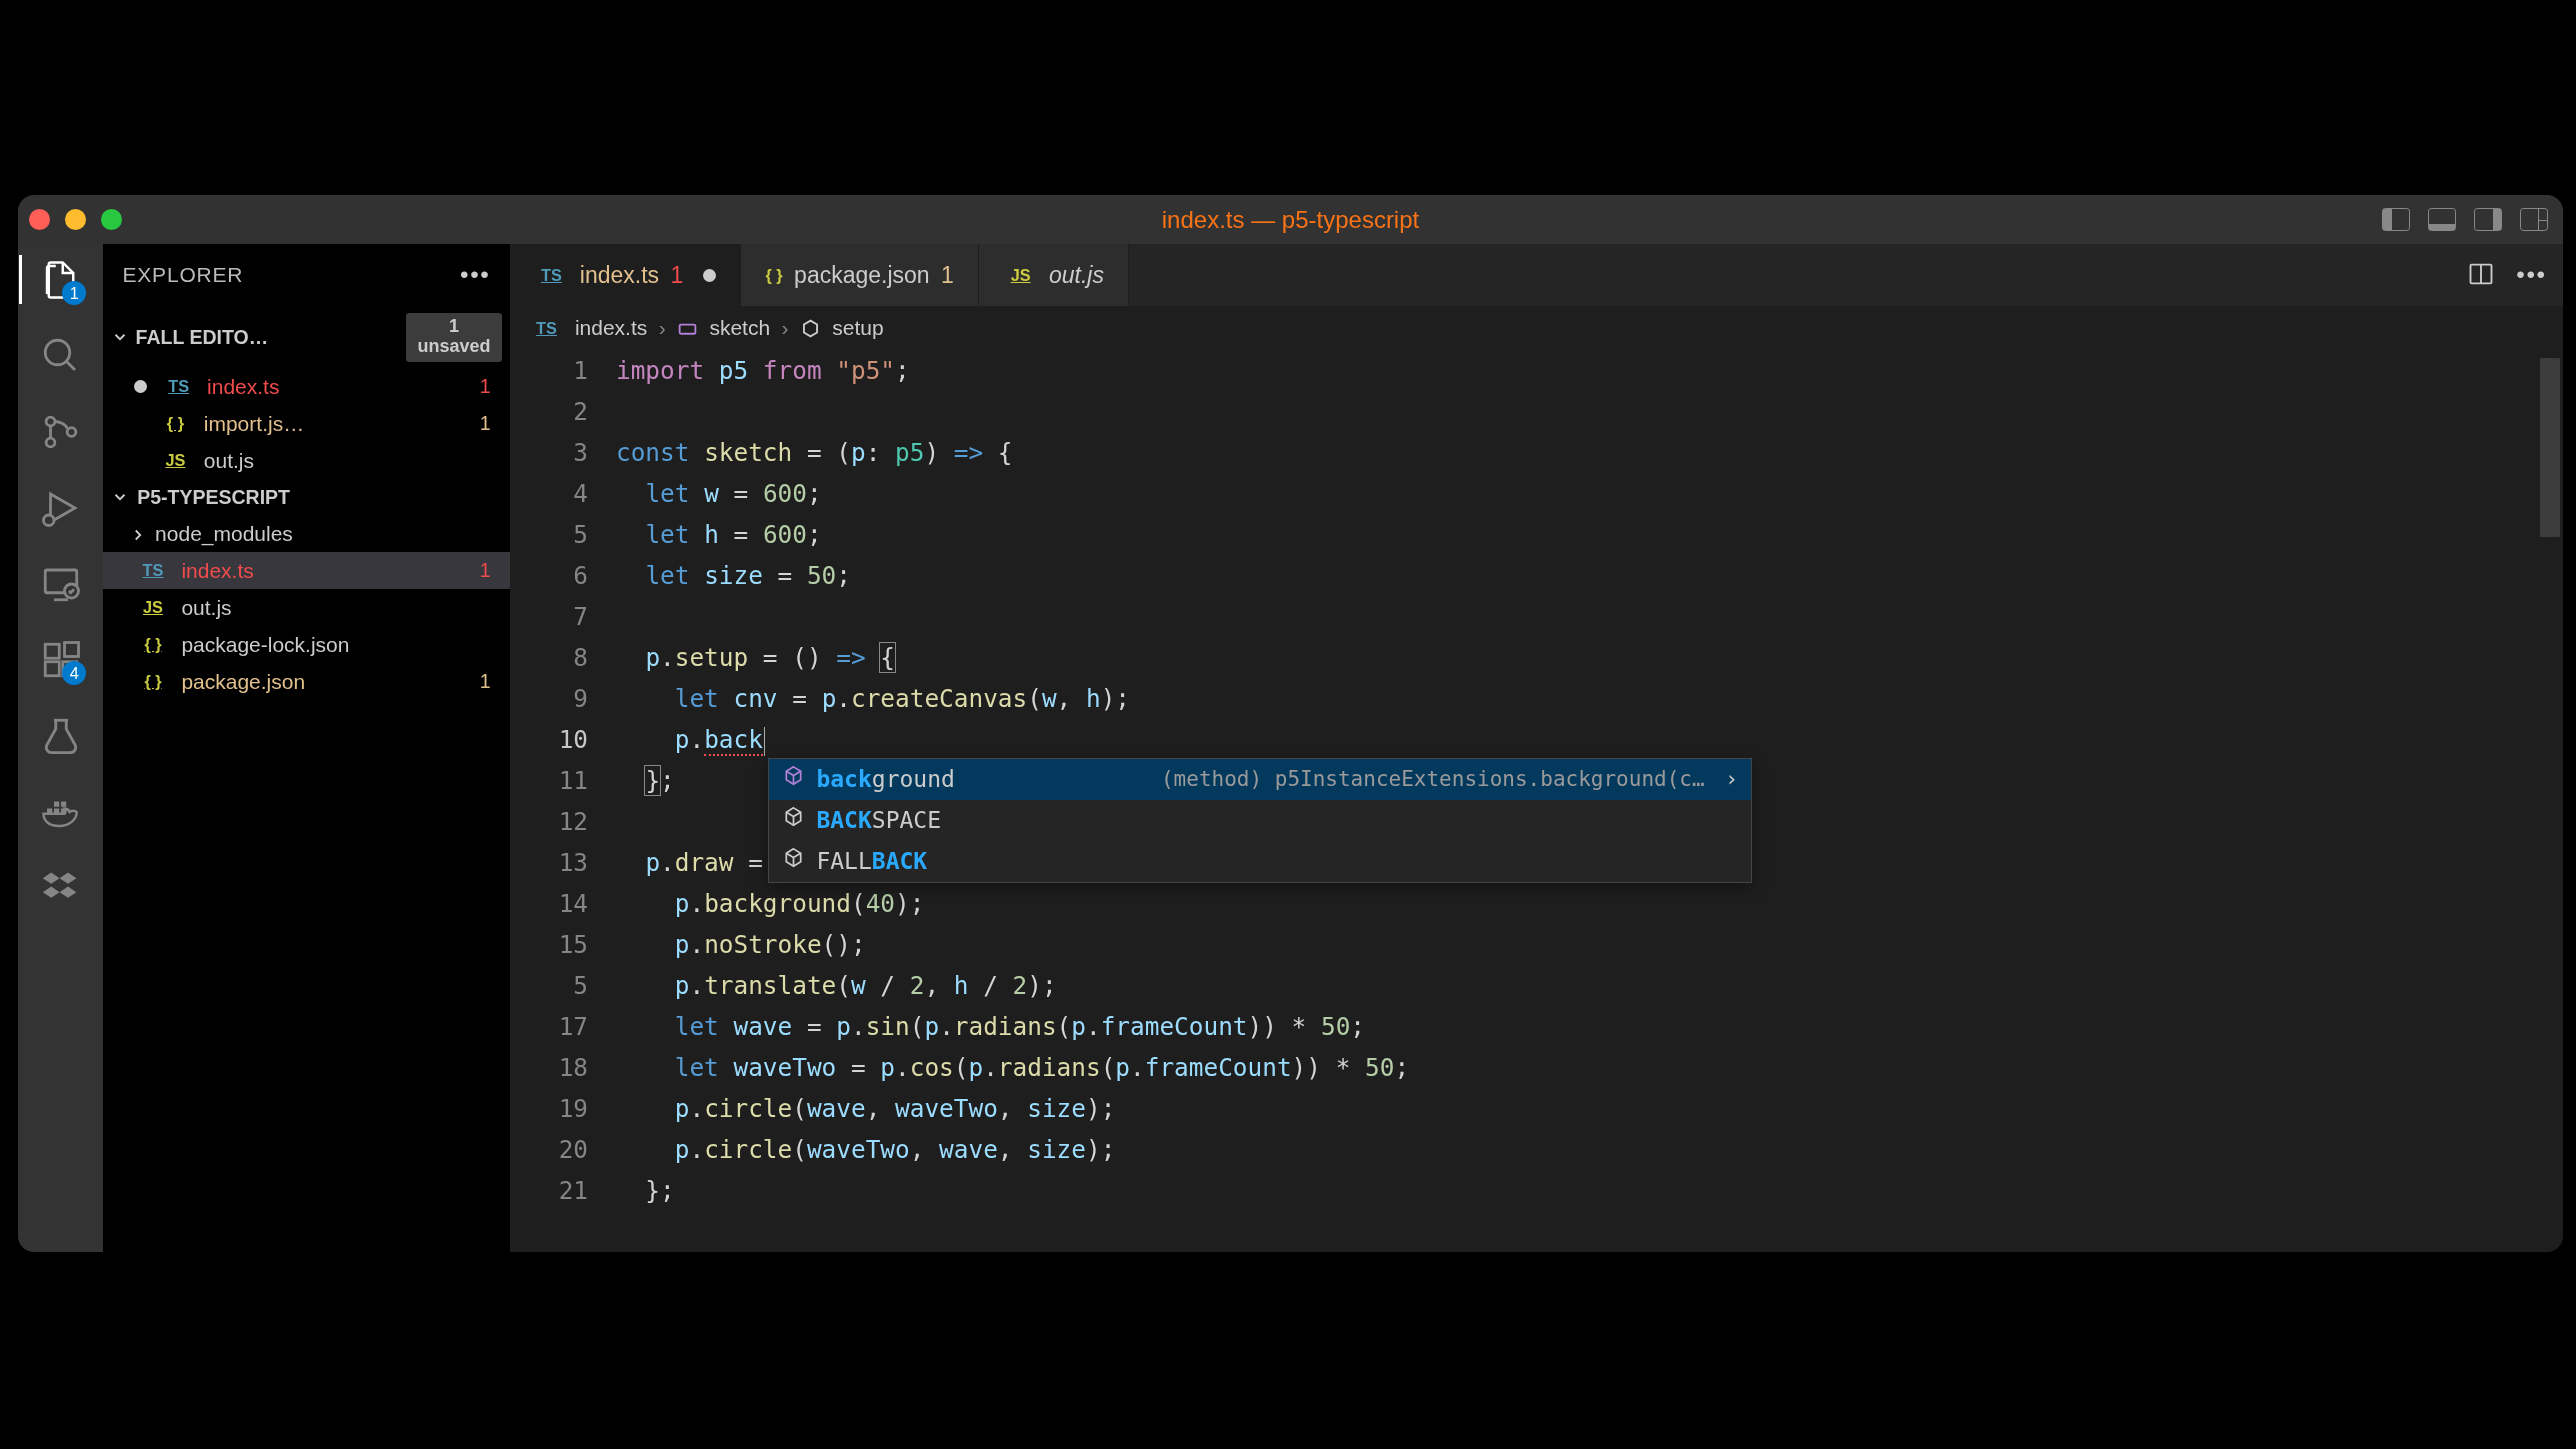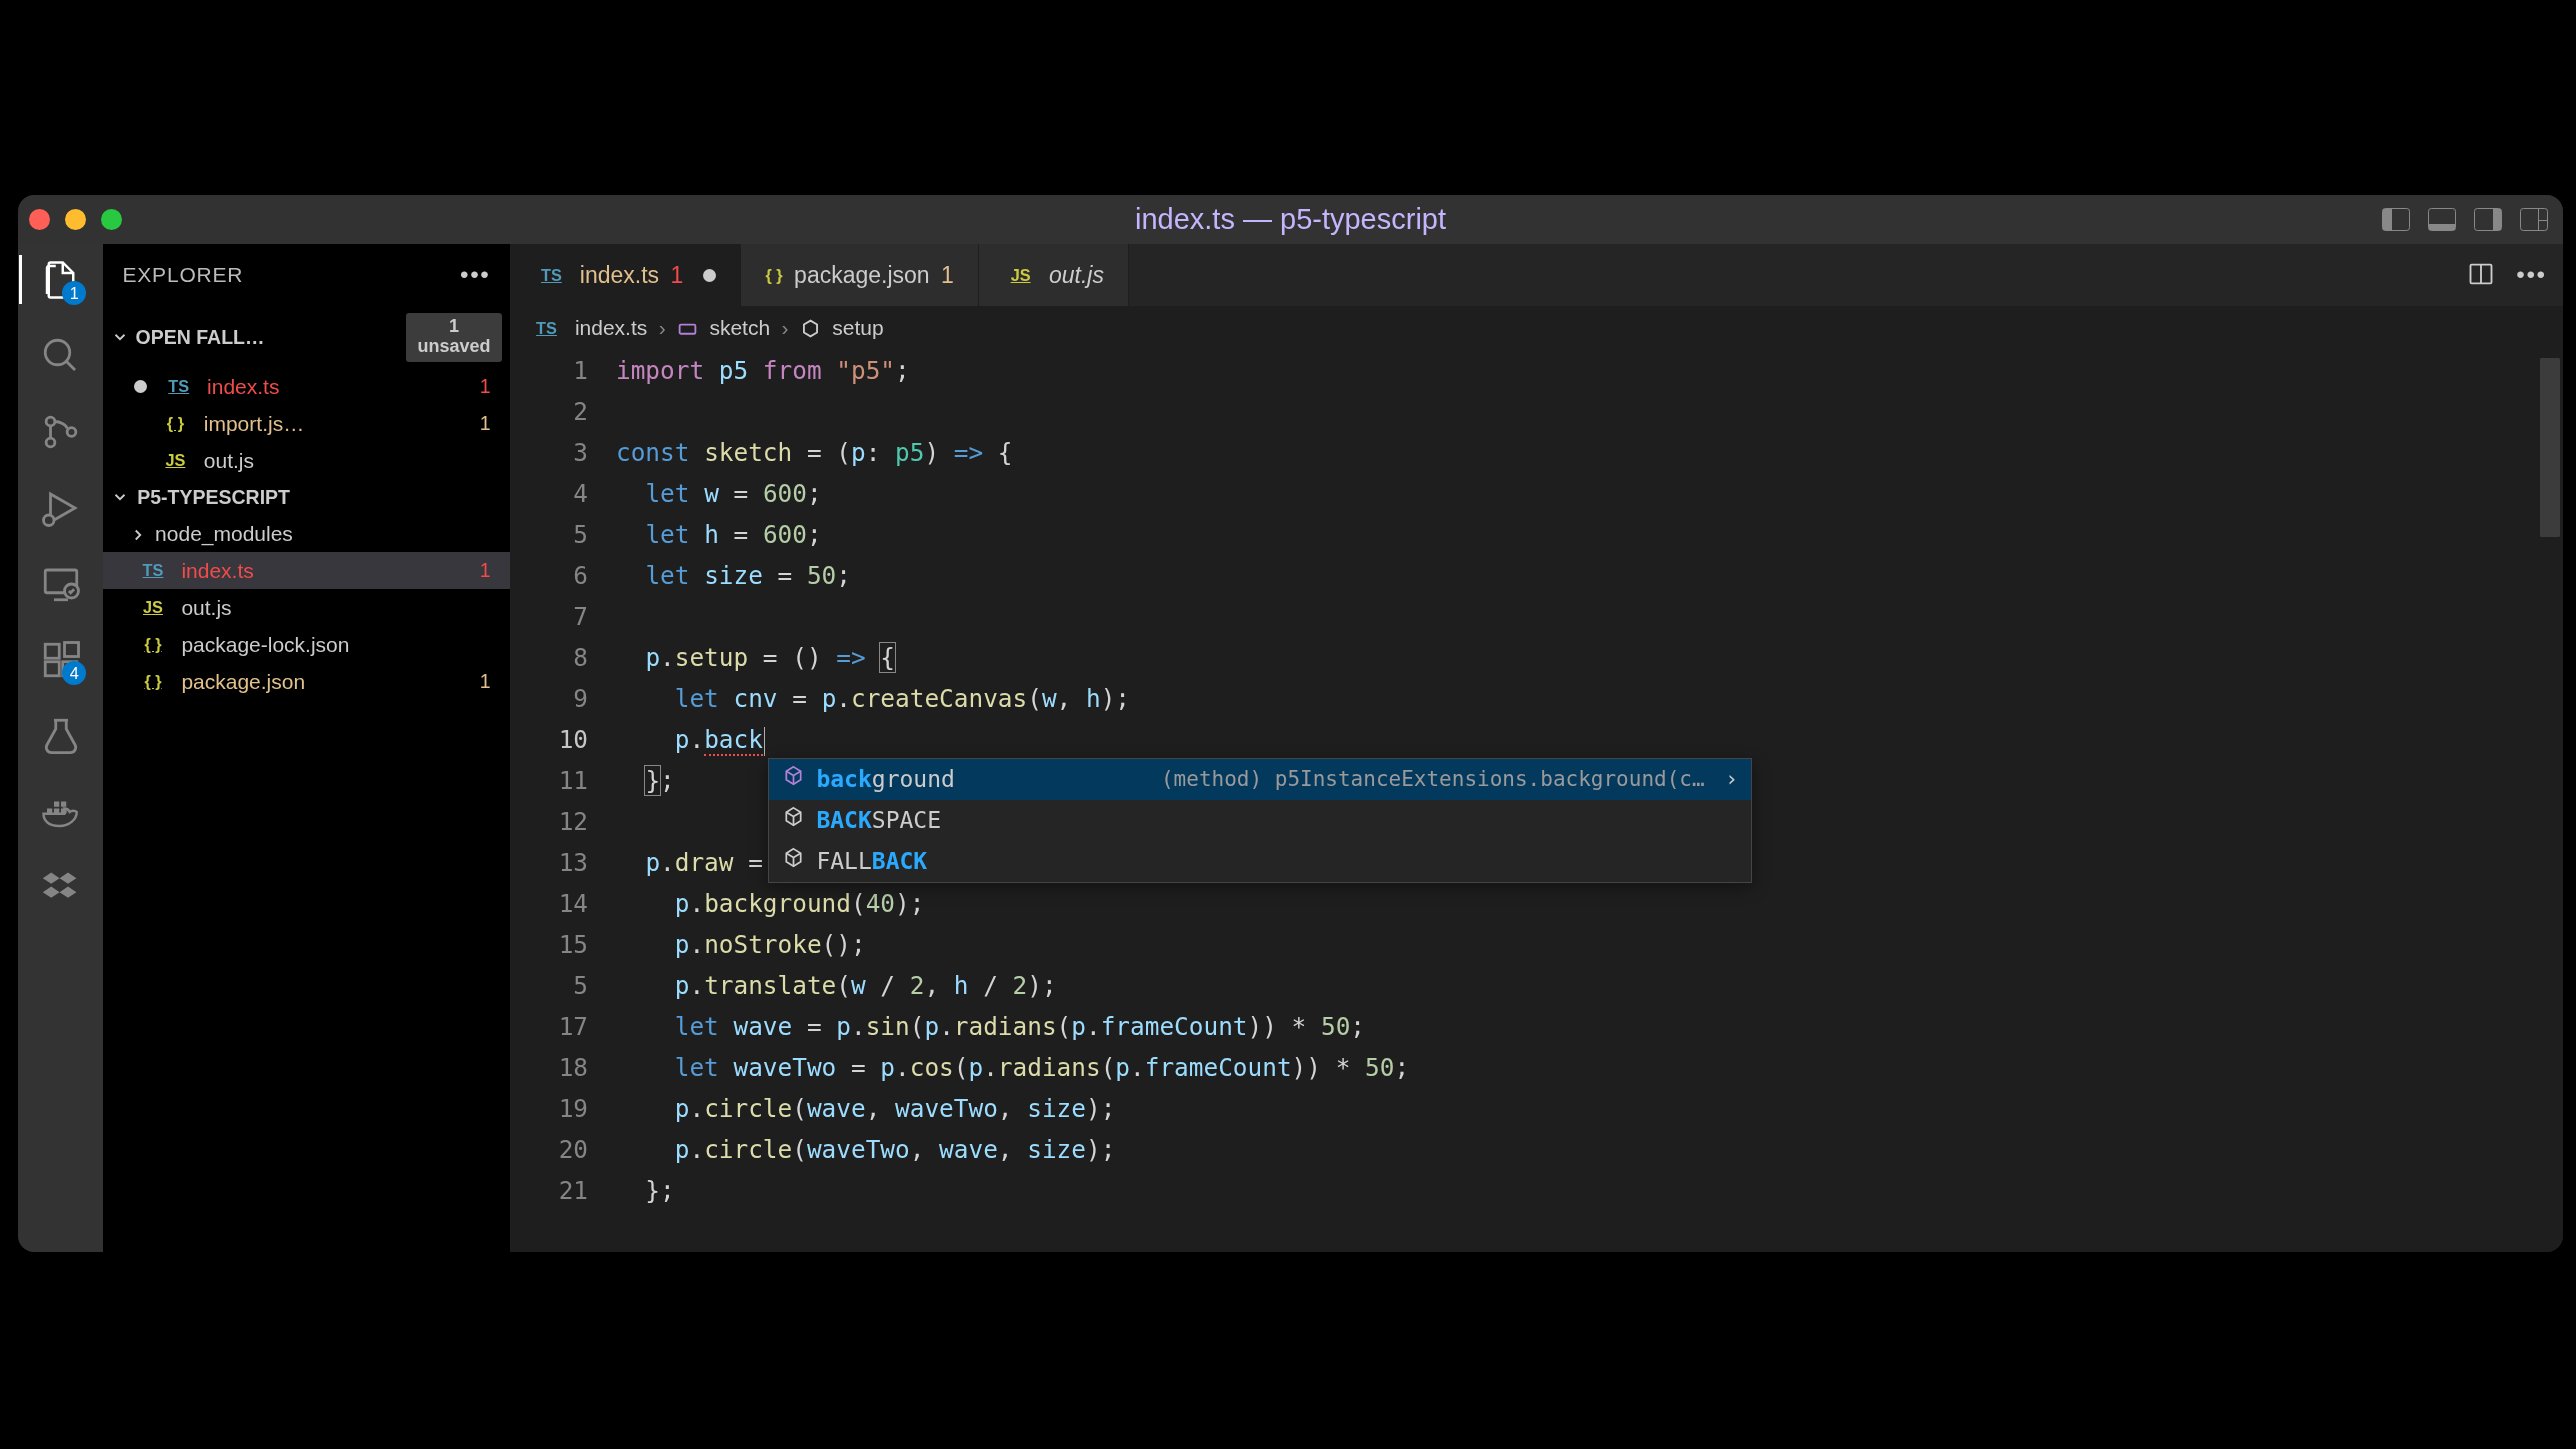--- a/index.html
+++ b/index.html
@@ -10,21 +10,21 @@
   background: #1e1e1e; border-radius: 16.3px; overflow: hidden; box-shadow: 0 0 0 0.8px #000;
 }
 .titlebar {
   height: 49px; background: #323233; display: flex; align-items: center; position: relative; padding: 0 11.4px;
 }
 .traffic { display: flex; gap: 14.6px; align-items: center; }
 .dot { width: 21px; height: 21px; border-radius: 50%; }
 .dot.red { background: #ff5f57; }
 .dot.yellow { background: #febc2e; }
 .dot.green { background: #28c840; }
-.title-text { position: absolute; left: 50%; transform: translateX(-50%); color: #c4b5fd; font-size: 29px; text-align: right; }
+.title-text { position: absolute; left: 50%; transform: translateX(-50%); color: #f97316; font-size: 24px; text-align: right; }
 .title-right { position: absolute; right: 14.6px; display: flex; gap: 18px; }
 .layout-icon { width: 28px; height: 23px; border: 1.6px solid #888; border-radius: 3.3px; position: relative; }
 .layout-icon.left::before { content:""; position:absolute; left:0; top:0; bottom:0; width:8.1px; background:#888; }
 .layout-icon.bottom::before { content:""; position:absolute; left:0; right:0; bottom:0; height:6.5px; background:#888; }
 .layout-icon.right::before { content:""; position:absolute; right:0; top:0; bottom:0; width:8.1px; background:#888; }
 .layout-icon.grid::before { content:""; position:absolute; right:0; top:0; bottom:0; width:8.1px; border-left:1.6px solid #888; }
 .layout-icon.grid::after { content:""; position:absolute; right:0; top:50%; width:8.1px; border-top:1.6px solid #888; }
 
 .body { display: flex; height: calc(100% - 49px); }
 .activity { width: 85px; background: #333333; display: flex; flex-direction: column; align-items: center; padding-top: 14.6px; gap: 34px; position: relative; }
@@ -207,21 +207,21 @@
       <div class="sidebar-head">
         <span>EXPLORER</span>
         <span class="dots">•••</span>
       </div>
 
       <div class="section-head top">
         <span style="display:flex;align-items:center;gap:6.5px;">
           <span class="chev"><svg viewBox="0 0 16 16" fill="none" stroke="#ccc" stroke-width="1.6">
                   <path d="m4 6 4 4 4-4"></path>
                 </svg></span>
-          <span>OPEN FALL…</span>
+          <span>FALL EDITO…</span>
         </span>
         <span class="unsaved-pill">
           <div>1</div>
           <div>unsaved</div>
         </span>
       </div>
 
       <div id="open-editors-list">
             <div class="file-row">
               <span class="mod-dot"></span>

